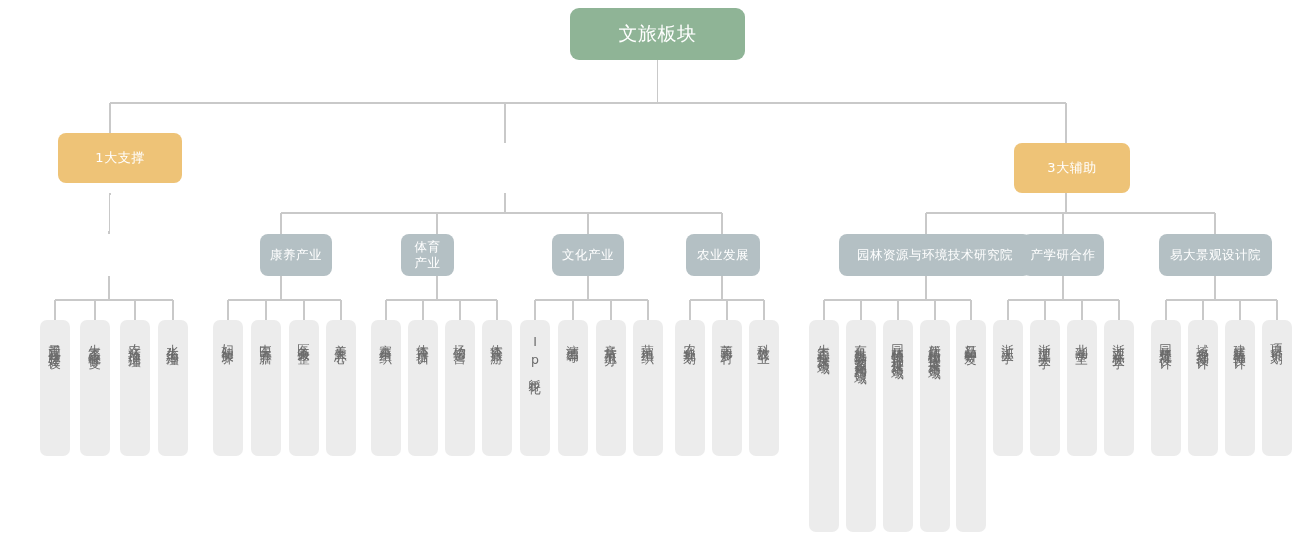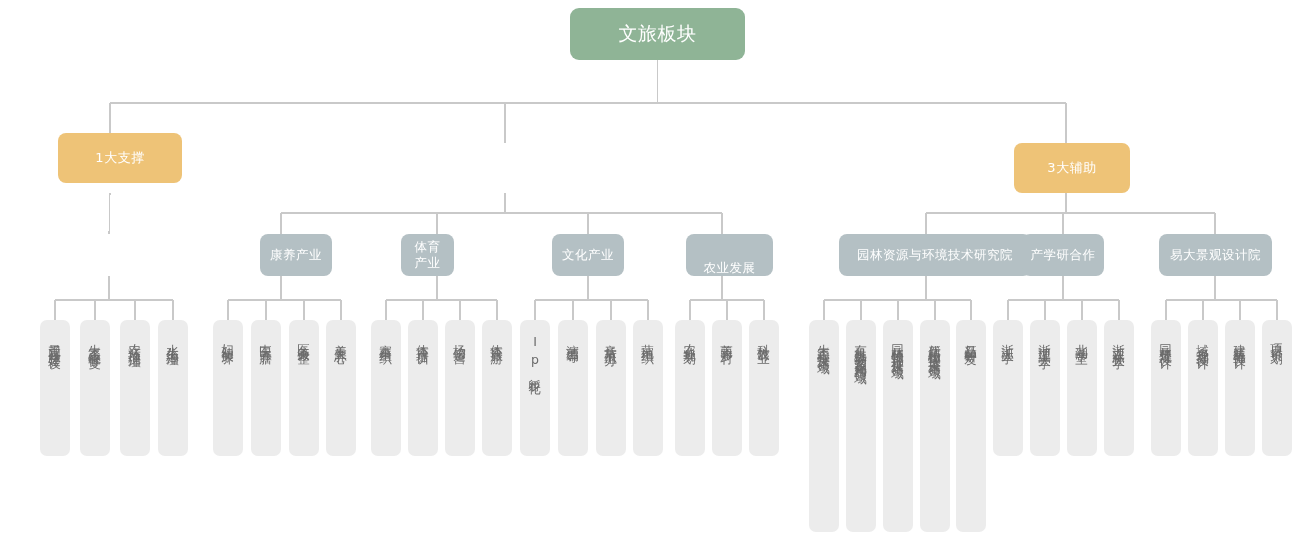--- a/index.html
+++ b/index.html
@@ -179,21 +179,21 @@
 
   <div class="node node-branch" style="left:245px; top:234px; width:72px; height:42px;margin-left:15px;">
     <span>康养产业</span>
   </div>
   <div class="node node-branch" style="left:401px; top:234px; width:53px; height:42px;">
     <span>体育产业</span>
   </div>
   <div class="node node-branch" style="left:552px; top:234px; width:72px; height:42px;">
     <span>文化产业</span>
   </div>
-  <div class="node node-branch" style="left:686px; top:234px; width:87px; height:42px;align-items:flex-end;">
+  <div class="node node-branch" style="left:686px; top:234px; width:74px; height:42px;">
     <span>农业发展</span>
   </div>
   <div class="node node-branch" style="left:839px; top:234px; width:192px; height:42px;">
     <span>园林资源与环境技术研究院</span>
   </div>
   <div class="node node-branch" style="left:1159px; top:234px; width:113px; height:42px;">
     <span>易大景观设计院</span>
   </div>
   <div class="node node-branch" style="left:1022px; top:234px; width:82px; height:42px;">
     <span>产学研合作</span>

